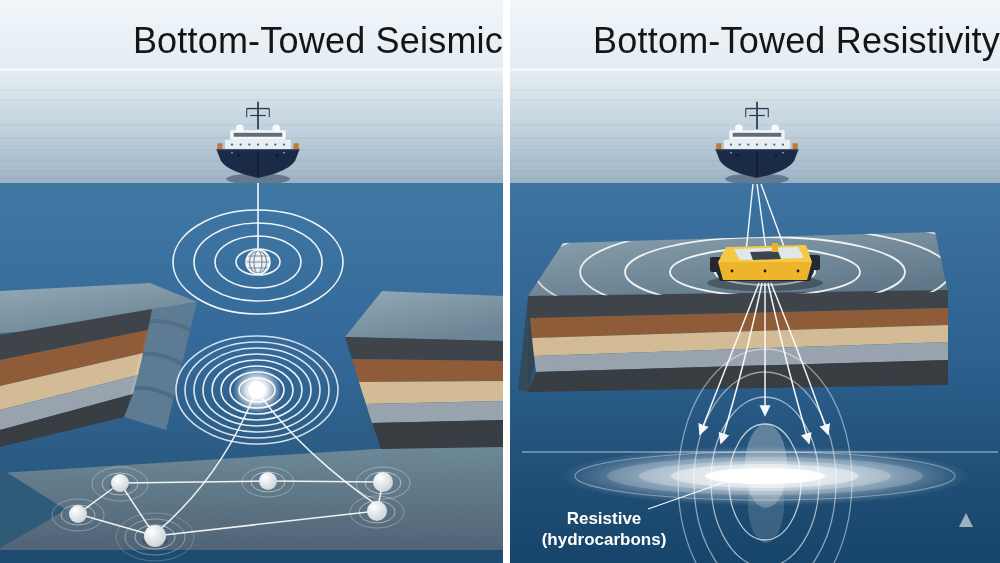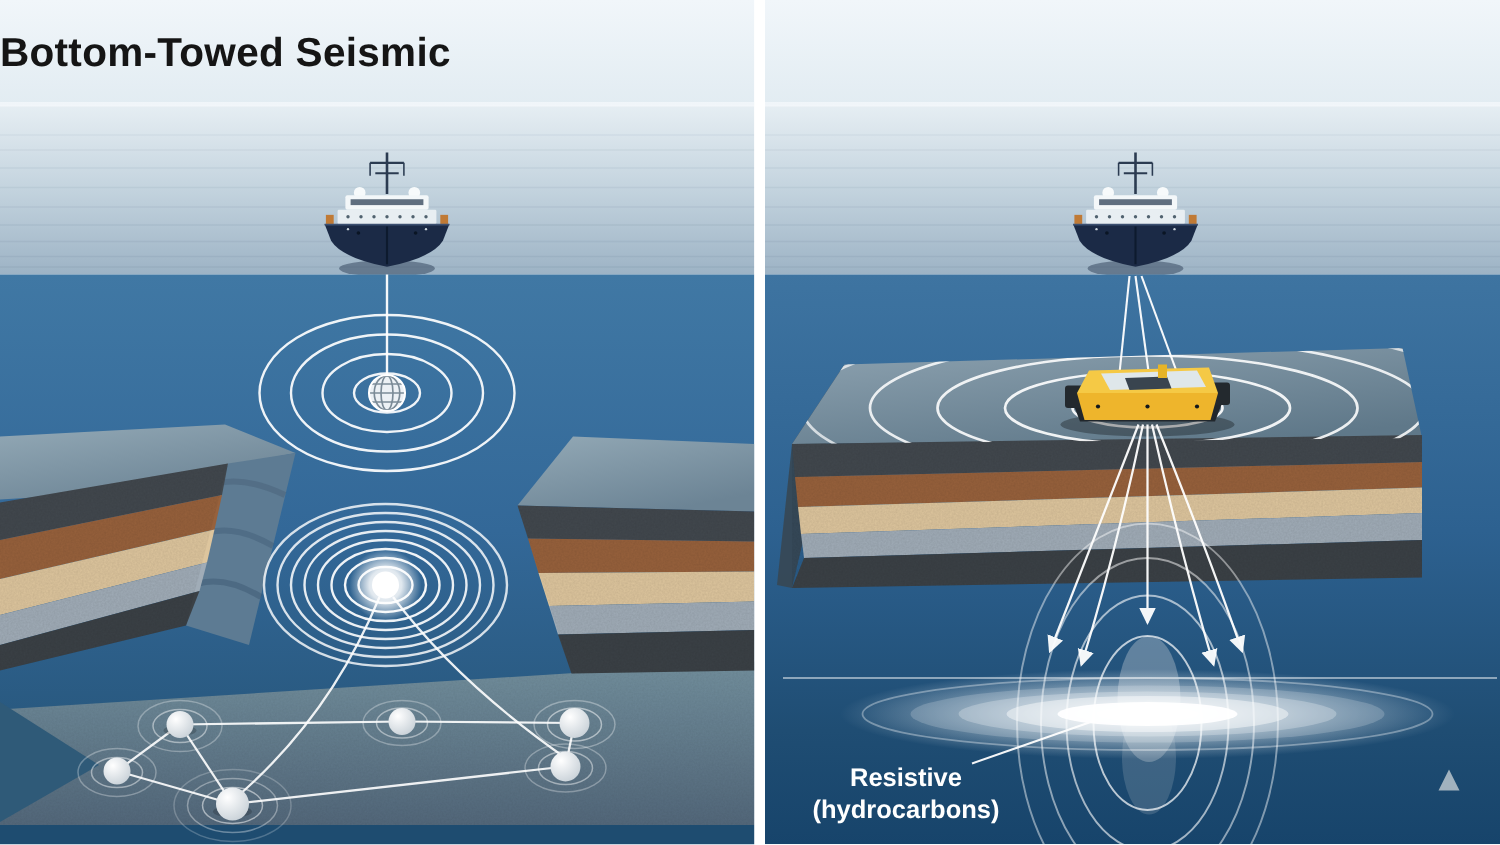--- a/index.html
+++ b/index.html
@@ -8,21 +8,21 @@
     background:var(--c-divider,#ffffff);
     font-family:"Liberation Sans",sans-serif;
   }
   .panel{position:absolute;top:0;height:563px;overflow:hidden;}
   .panel-left{left:0;width:503px;}
   .panel-right{left:510px;width:490px;}
   .divider{position:absolute;top:0;left:503px;width:7px;height:563px;background:var(--c-divider,#ffffff);}
   .panel svg{position:absolute;top:0;left:0;display:block;}
   .panel-title{
     position:absolute;top:20px;left:0;width:100%;
-    text-align:left;font-size:27px;font-weight:700;letter-spacing:.2px;
+    text-align:right;font-size:36px;font-weight:400;letter-spacing:.2px;
     color:var(--c-title-text,#151515);z-index:5;
   }
   .res-label{font-size:17px;font-weight:700;fill:var(--c-label-text,#ffffff);}
 </style>
 </head>
 <body>
 
 <div class="canvas">
 
   <div class="panel panel-left">
@@ -222,20 +222,21 @@
         <circle cx="268" cy="481" r="9" fill="url(#nodeG)"></circle>
         <circle cx="383" cy="482" r="10" fill="url(#nodeG)"></circle>
         <circle cx="377" cy="511" r="10" fill="url(#nodeG)"></circle>
       </g>
     </svg>
   </div>
 
   <div class="divider"></div>
 
   <div class="panel panel-right">
+    <div class="panel-title">Bottom-Towed Resistivity</div>
 
     <svg width="490" height="563" viewBox="0 0 490 563">
       <defs>
         <linearGradient id="underRG" x1="0" y1="0" x2="0" y2="1">
           <stop offset="0" stop-color="#3e74a1"></stop>
             <stop offset="0.45" stop-color="#2d6190"></stop>
           <stop offset="0.8" stop-color="#1f4d73"></stop>
             <stop offset="1" stop-color="#17446b"></stop>
         </linearGradient>
         <linearGradient id="blockTopRG" x1="0" y1="0" x2="0.7" y2="1">

